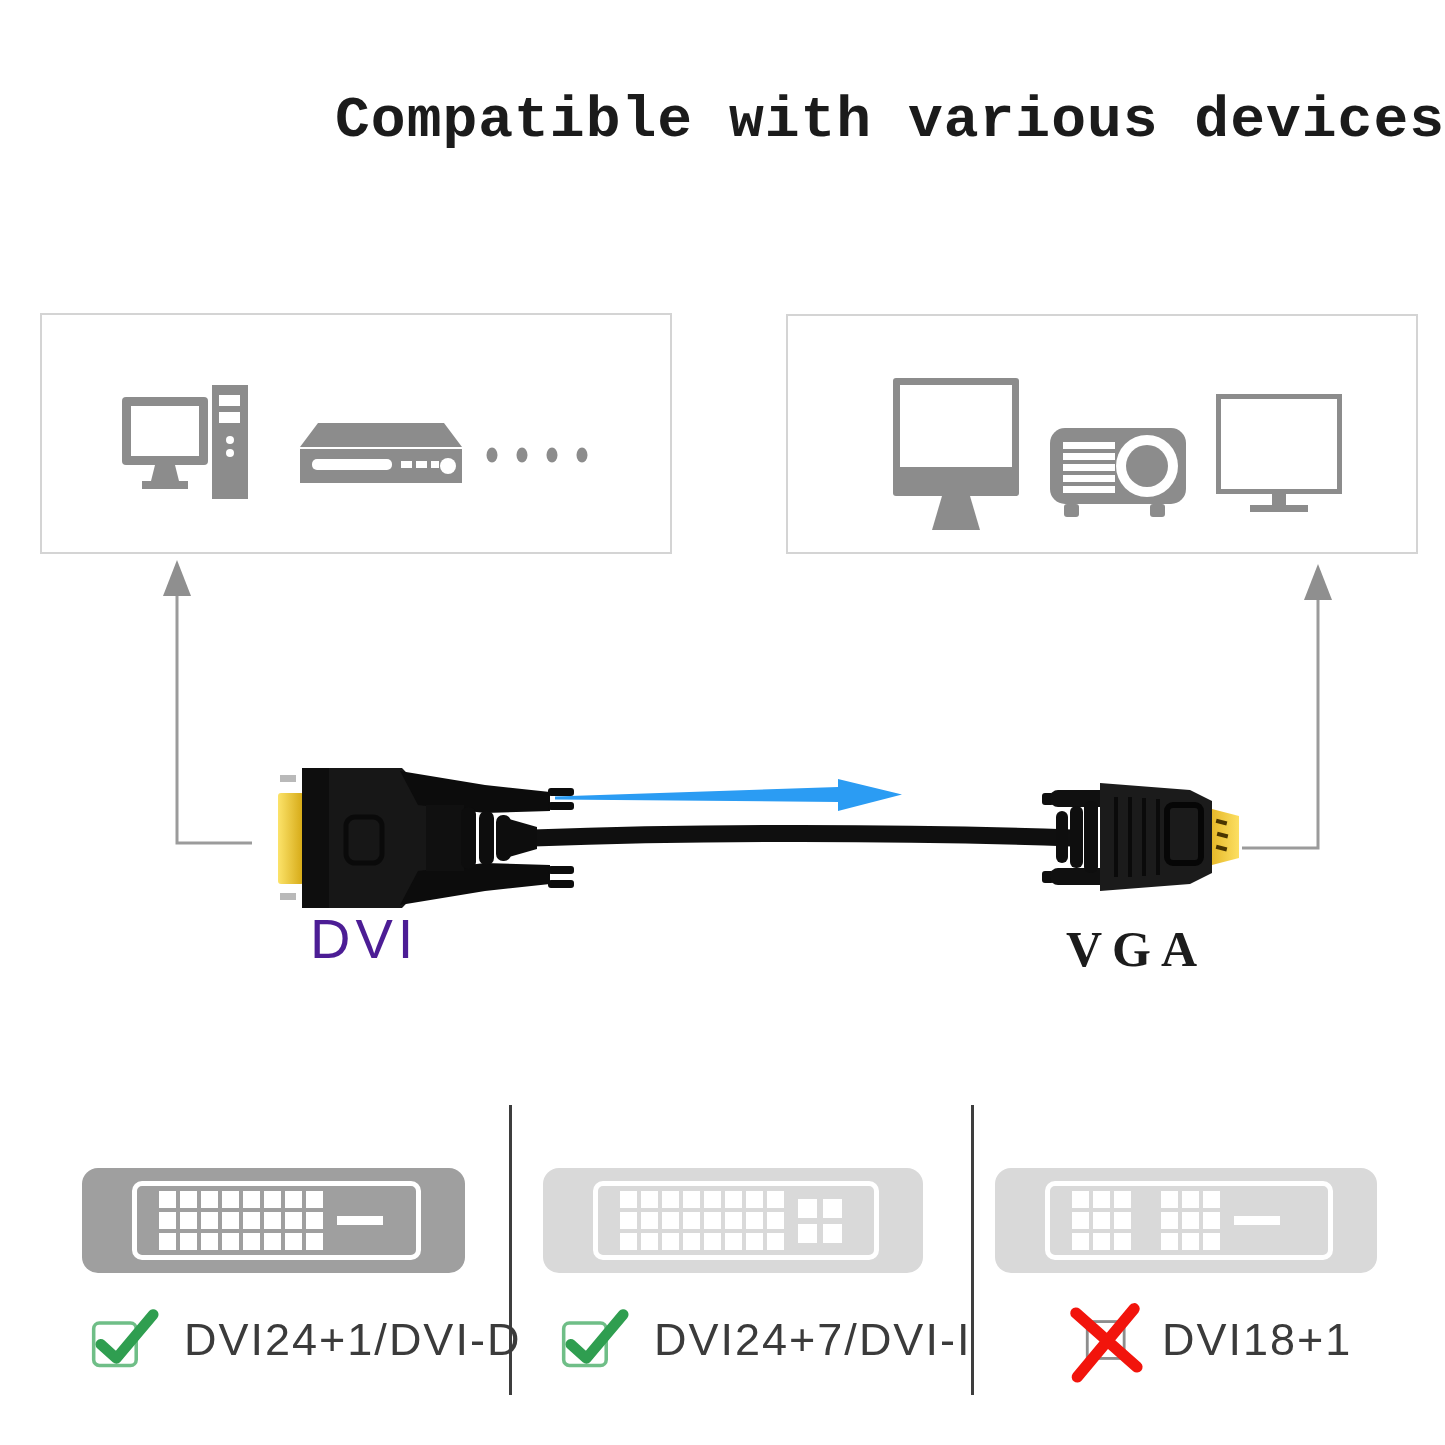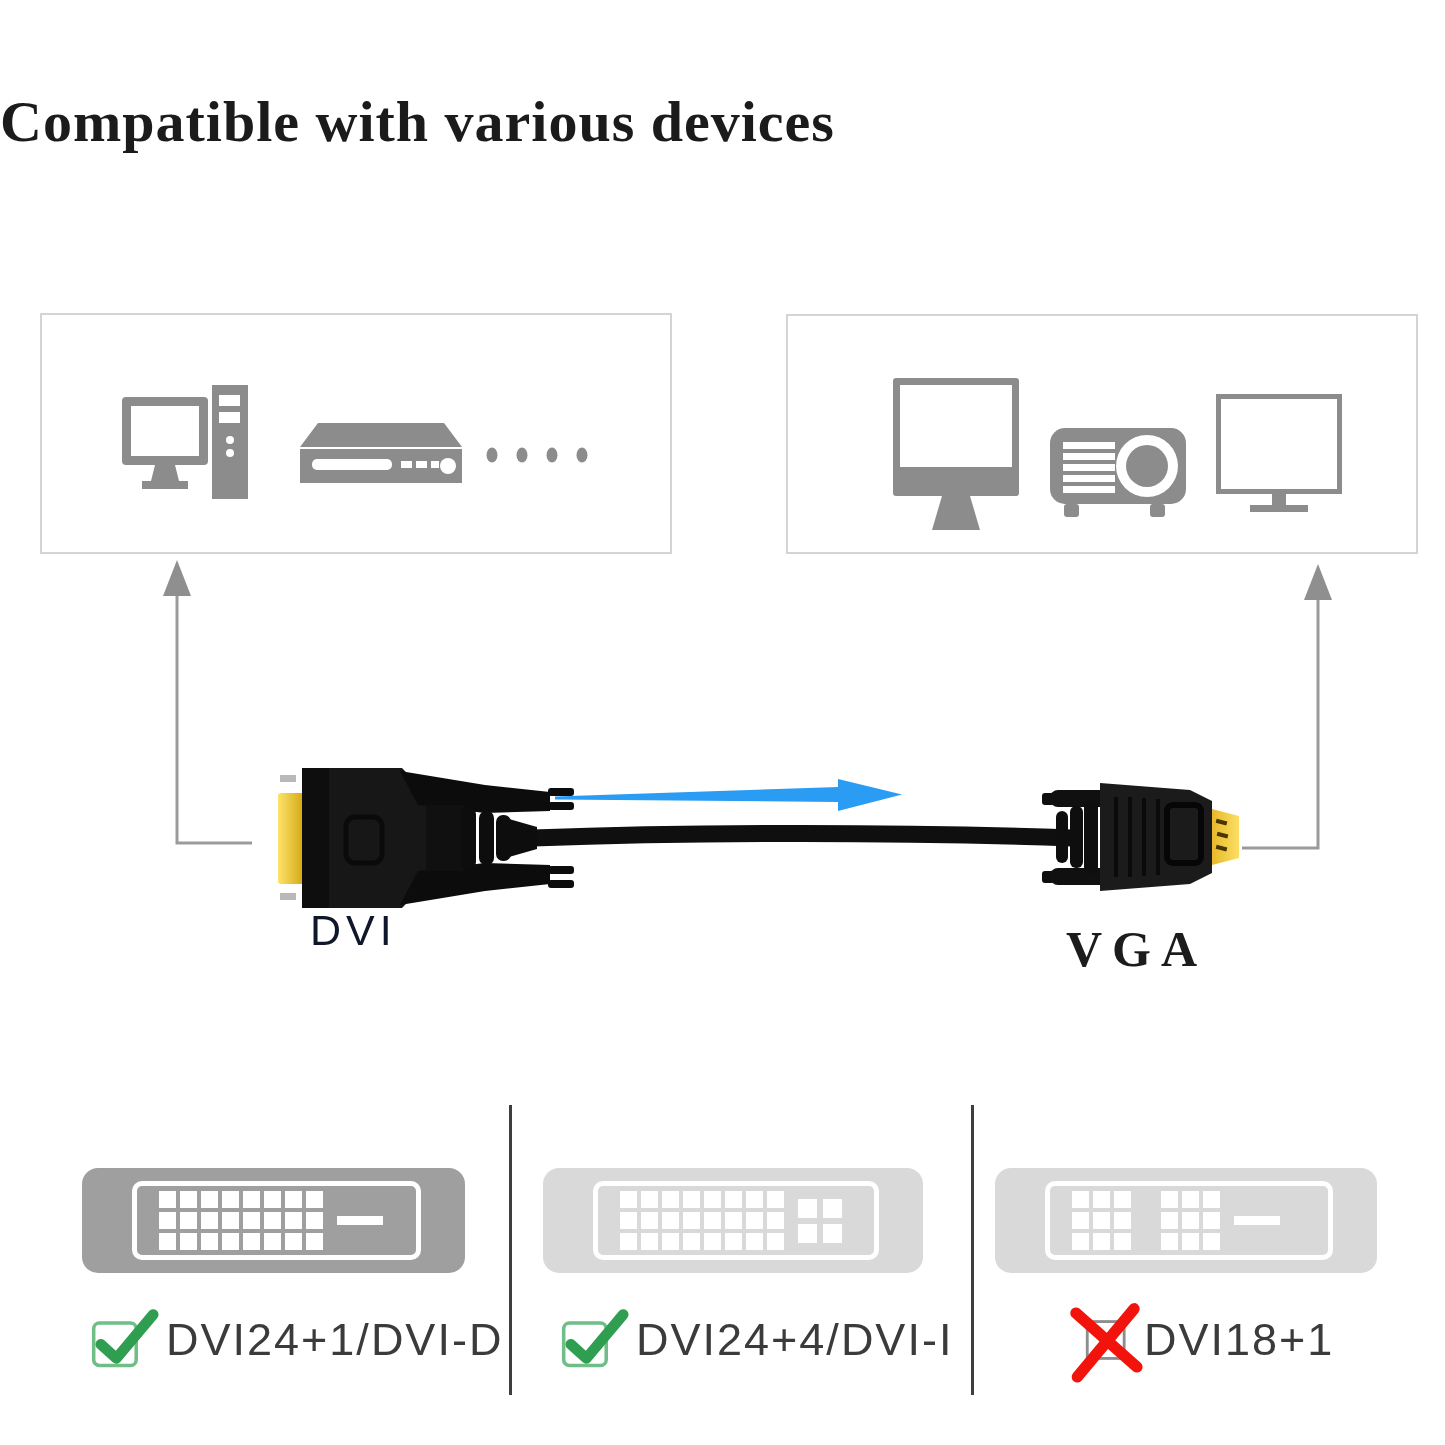--- a/index.html
+++ b/index.html
@@ -1,37 +1,37 @@
 <!DOCTYPE html>
 <html><head>
 <meta charset="utf-8">
 <style>
   html,body{margin:0;padding:0;background:#ffffff;}
   .stage{position:relative;width:1445px;height:1445px;background:#fff;overflow:hidden;
          font-family:"Liberation Sans",sans-serif;}
 
   
-  .title{position:absolute;top:88px;left:0;right:0;text-align:left;
-         font-family:Liberation Serif, serif;font-weight:bold;font-size:58px;
+  .title{position:absolute;top:88px;left:0;right:0;text-align:right;
+         font-family:Liberation Mono, monospace;font-weight:bold;font-size:58px;
          color:#1b1b1b;letter-spacing:1px;}
 
   
   .devbox{position:absolute;border:2px solid #d4d4d4;background:#fff;box-sizing:border-box;}
   .box-left{left:40px;top:313px;width:632px;height:241px;}
   .box-right{left:786px;top:314px;width:632px;height:240px;}
   .devbox svg{position:absolute;}
 
   
   .uparrow{position:absolute;}
 
   
   .cablewrap{position:absolute;left:250px;top:735px;width:1000px;height:190px;}
 
   
-  .lbl-dvi{position:absolute;left:310px;top:906px;font-size:43px;color:#0f172a;
+  .lbl-dvi{position:absolute;left:310px;top:906px;font-size:56px;color:#4c1d95;
            letter-spacing:5px;font-family:"Liberation Sans",sans-serif;}
   .lbl-vga{position:absolute;left:1066px;top:920px;font-size:50px;color:#1c1c1c;
            font-family:"Liberation Serif",serif;font-weight:bold;letter-spacing:10px;}
 
   
   .divider{position:absolute;top:1105px;height:290px;width:3px;background:#3e3e3e;}
   .div1{left:509px;} .div2{left:971px;}
 
   
   .conn{position:absolute;top:1168px;height:105px;border-radius:16px;}
@@ -44,21 +44,21 @@
       border:5px solid #ffffff;border-radius:10px;display:flex;align-items:center;
       padding-left:22px;box-sizing:border-box;}
   .pin-grid{display:grid;gap:4px;}
   .pin-grid + .pin-grid{margin-left:30px;}
   .pin{width:17px;height:17px;background:#ffffff;}
   .blade{width:46px;height:9px;background:#ffffff;margin-left:14px;}
   .extra-grid{display:grid;grid-template-columns:repeat(2,19px);gap:6px;margin-left:14px;}
   .extra-grid .pin{width:19px;height:19px;}
 
   
-  .status-row{position:absolute;top:1296px;height:88px;display:flex;align-items:center;}
+  .status-row{position:absolute;top:1296px;height:88px;display:flex;align-items:center;gap:18px;}
   .row0{left:88px;} .row1{left:558px;} .row2{left:1066px;justify-content:center;}
   .status-icon{width:78px;height:82px;flex:0 0 auto;}
   .status-icon svg{overflow:visible;width:78px;height:82px;}
   .status-label{font-size:45px;color:#3b3b3b;letter-spacing:2px;white-space:nowrap;}
 </style>
 </head>
 <body>
 
 <div class="stage">
 
@@ -308,21 +308,21 @@
   <rect x="8" y="26" width="60" height="60" rx="8" fill="none" stroke="#6fbe87" stroke-width="5"></rect>
   <path d="M18 56 L40 76 L92 14" fill="none" stroke="#2f9e50" stroke-width="15" stroke-linecap="round" stroke-linejoin="round"></path>
 </svg></span>
     <span class="status-label">DVI24+1/DVI-D</span>
   </div>
   <div class="status-row row1">
     <span class="status-icon"><svg viewBox="0 0 110 100">
   <rect x="8" y="26" width="60" height="60" rx="8" fill="none" stroke="#6fbe87" stroke-width="5"></rect>
   <path d="M18 56 L40 76 L92 14" fill="none" stroke="#2f9e50" stroke-width="15" stroke-linecap="round" stroke-linejoin="round"></path>
 </svg></span>
-    <span class="status-label">DVI24+4/DVI-I</span>
+    <span class="status-label">DVI24+7/DVI-I</span>
   </div>
   <div class="status-row row2">
     <span class="status-icon"><svg viewBox="0 0 110 100">
   <rect x="30" y="24" width="52" height="52" fill="none" stroke="#8d8d8d" stroke-width="4"></rect>
   <path d="M14 12 L100 88 M96 6 L16 102" fill="none" stroke="#f2140c" stroke-width="16" stroke-linecap="round"></path>
 </svg></span>
     <span class="status-label">DVI18+1</span>
   </div>
 
 </div>

